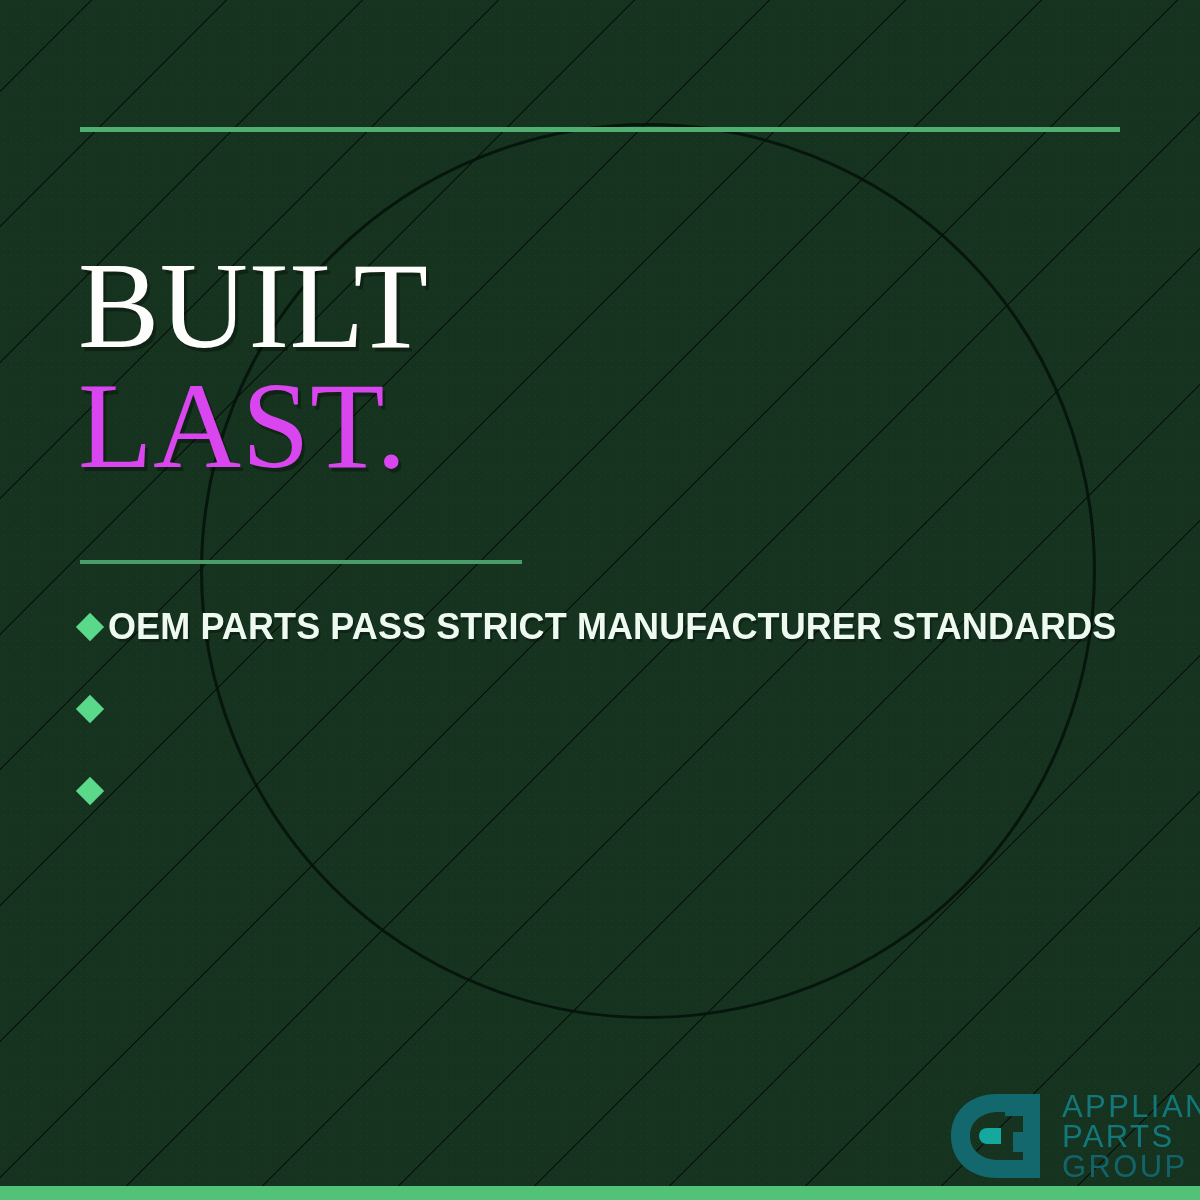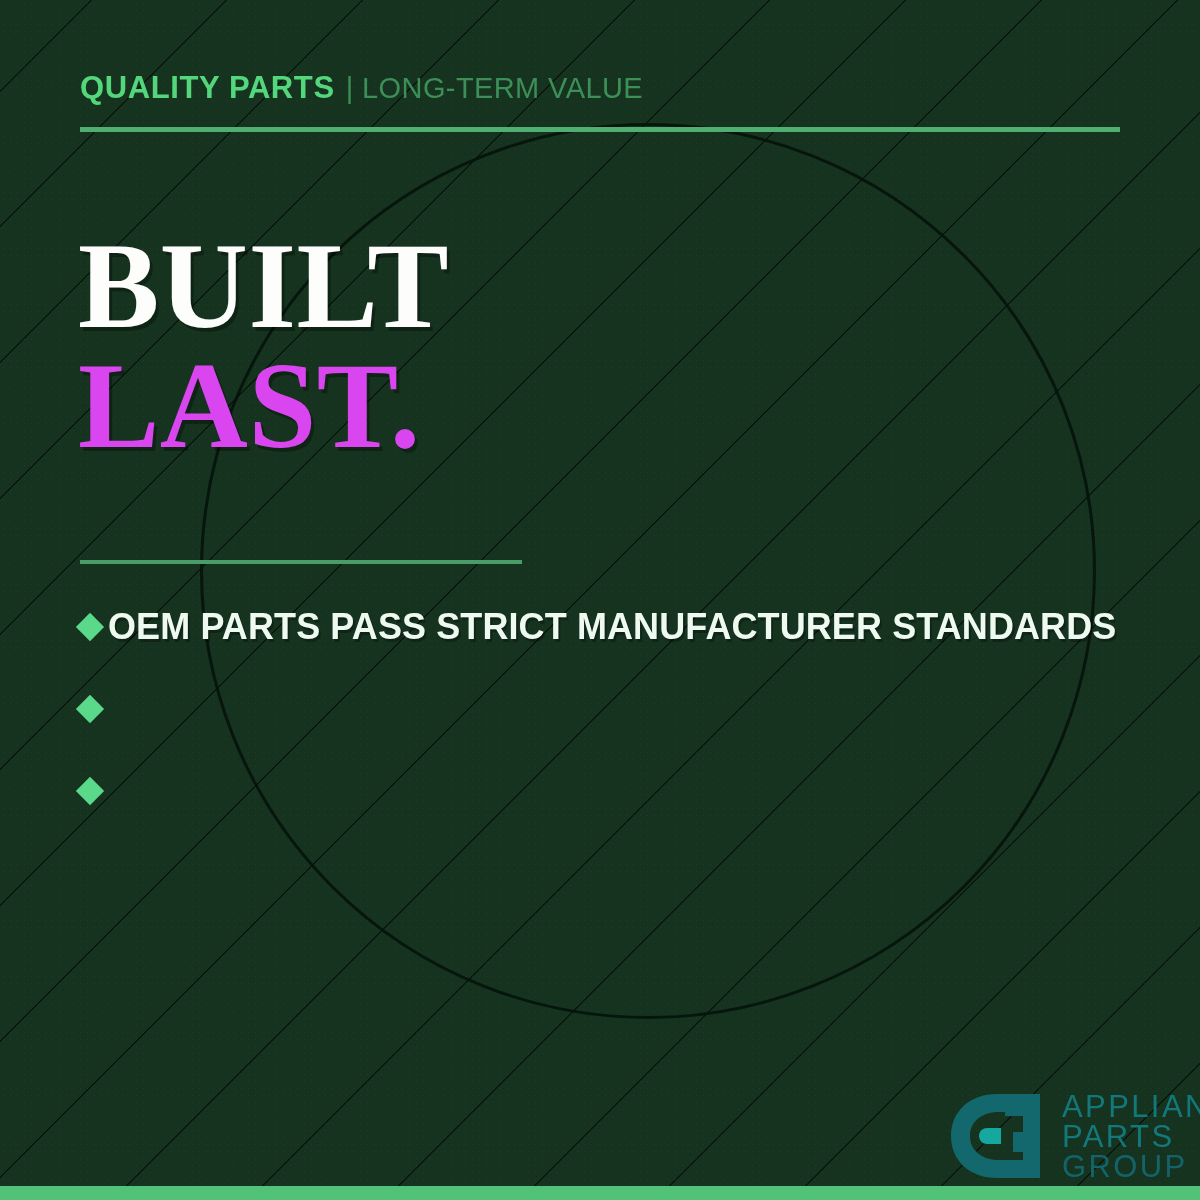--- a/index.html
+++ b/index.html
@@ -85,23 +85,23 @@
     top: 127px;
     width: 1040px;
     height: 5px;
     background: #4fae70;
   }
 
   
   .headline {
     position: absolute;
     left: 78px;
-    top: 144px;
+    top: 164px;
     font-family: "Liberation Serif", "DejaVu Serif", serif;
-    font-weight: 700;
+    font-weight: 400;
     font-size: 122px;
     line-height: 0.985;
     letter-spacing: 0.5px;
   }
   .headline-line {
     display: block;
     white-space: nowrap;
     text-shadow: 3px 4px 0 rgba(0,0,0,0.30);
   }
   .hl-white { color: #fdfdfb; }
@@ -182,24 +182,20 @@
 </head>
 <body>
 
 <div class="poster">
 
   <div class="bg-stripes"></div>
   <div class="bg-noise"></div>
 
   <div class="deco-circle"></div>
 
-  <div class="eyebrow">
-    <span class="eyebrow-primary">QUALITY PARTS</span>
-    <span class="eyebrow-secondary">| LONG-TERM VALUE</span>
-  </div>
 
   <div class="rule-top"></div>
 
   <h1 class="headline">
     <span class="headline-line hl-white">BUILT</span>
     <span class="headline-line hl-green">LAST.</span>
   </h1>
 
   <div class="rule-mid"></div>
 

